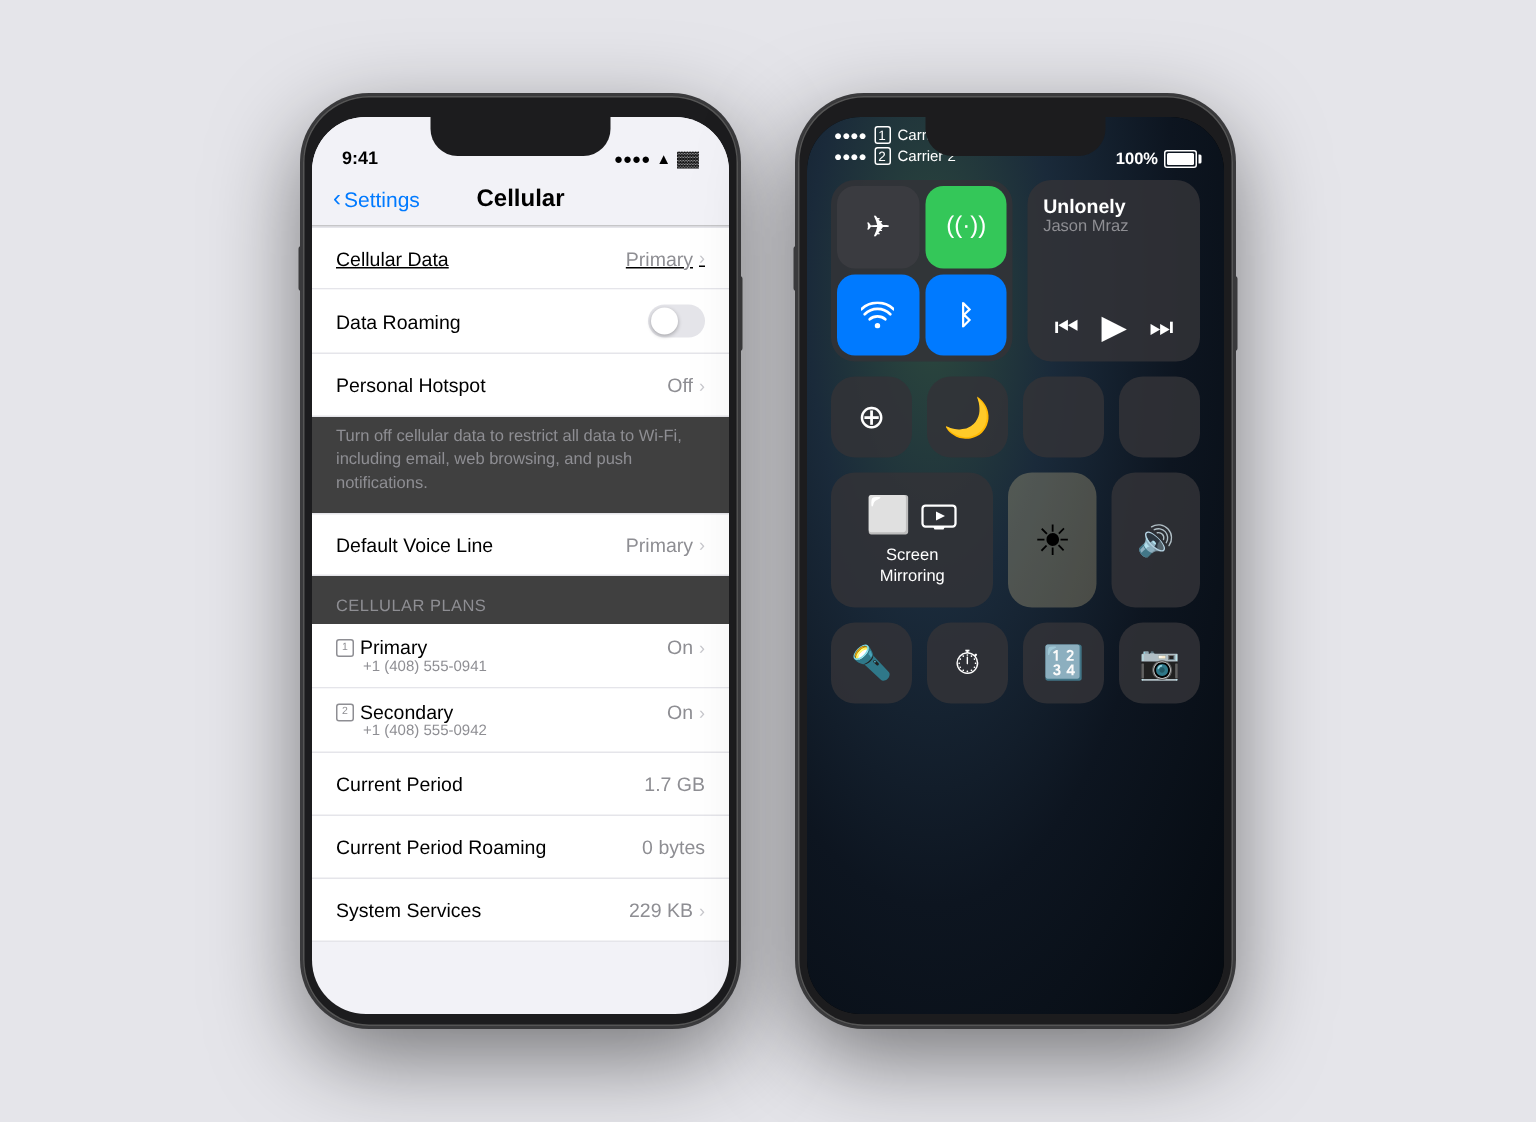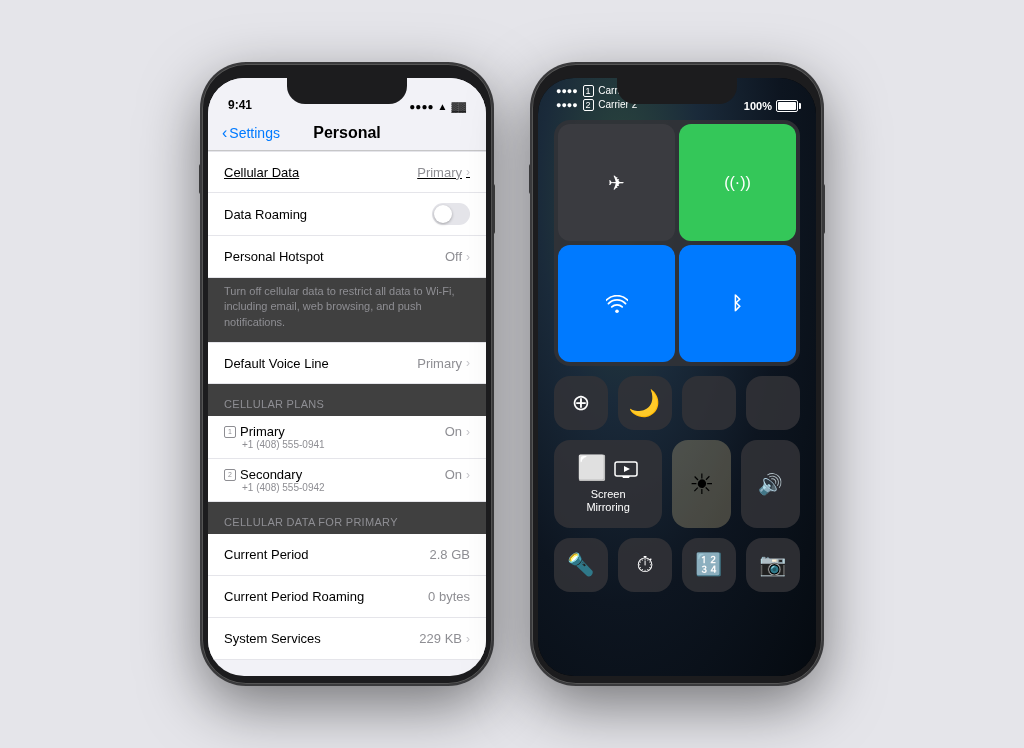--- a/index.html
+++ b/index.html
@@ -414,21 +414,21 @@
           <span style="font-size:10px;">▲</span>
           <span style="font-size:10px;">▓▓</span>
         </div>
       </div>
 
       <div class="nav-bar">
         <div class="nav-back">
           <span style="font-size:16px;">‹</span>
           <span style="font-size:14px; color:#007aff;">Settings</span>
         </div>
-        <span class="nav-title">Personal</span>
+        <span class="nav-title">Cellular</span>
       </div>
 
       <div class="settings-list">
 
         <div class="settings-row">
           <span class="row-label">Cellular Data</span>
           <div class="row-value">
             <span>Primary</span>
             <span class="chevron">›</span>
           </div>
@@ -486,27 +486,24 @@
               <span class="row-label">Secondary</span>
             </div>
             <div class="row-sublabel" style="padding-left:18px;">+1 (408) 555-0942</div>
           </div>
           <div class="row-value">
             <span>On</span>
             <span class="chevron">›</span>
           </div>
         </div>
 
-        <div class="section-header">
-          <span>CELLULAR DATA FOR PRIMARY</span>
-        </div>
 
         <div class="settings-row">
           <span class="row-label">Current Period</span>
-          <span class="row-value">2.8 GB</span>
+          <span class="row-value">1.7 GB</span>
         </div>
 
         <div class="settings-row">
           <span class="row-label">Current Period Roaming</span>
           <span class="row-value">0 bytes</span>
         </div>
 
         <div class="settings-row">
           <span class="row-label">System Services</span>
           <div class="row-value">
@@ -564,20 +561,31 @@
                 <path d="M6.2 13.2C7.7 11.8 9.7 11 12 11s4.3.8 5.8 2.2" stroke="white" stroke-width="2" fill="none" stroke-linecap="round"></path>
                 <path d="M2.5 9.5C5 7 8.3 5.5 12 5.5s7 1.5 9.5 4" stroke="white" stroke-width="2" fill="none" stroke-linecap="round"></path>
                 <path d="M0 5.8C3.2 2.6 7.4 0.8 12 0.8s8.8 1.8 12 5" stroke="white" stroke-width="2" fill="none" stroke-linecap="round"></path>
               </svg>
             </div>
             <div class="cc-btn active-blue" style="color:#fff; font-size:18px; font-weight:700;">
               <span>ᛒ</span>
             </div>
           </div>
 
+          <div class="cc-music">
+            <div>
+              <div class="music-title">Unlonely</div>
+              <div class="music-artist">Jason Mraz</div>
+            </div>
+            <div class="music-controls">
+              <span class="music-icon">⏮</span>
+              <span class="music-icon play-btn">▶</span>
+              <span class="music-icon">⏭</span>
+            </div>
+          </div>
         </div>
 
         <div class="cc-second-row">
           <div class="cc-icon-btn" style="font-size:22px;">
             <span style="font-size:22px;">⊕</span>
           </div>
           <div class="cc-icon-btn">
             <span>🌙</span>
           </div>
           <div class="cc-icon-btn">

